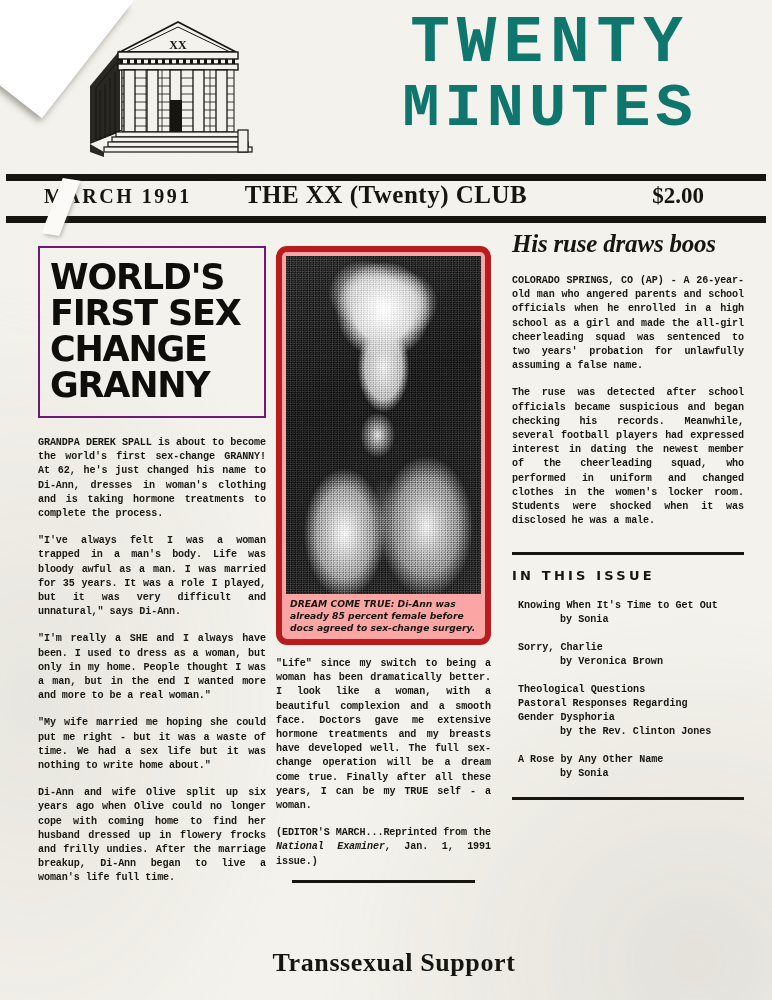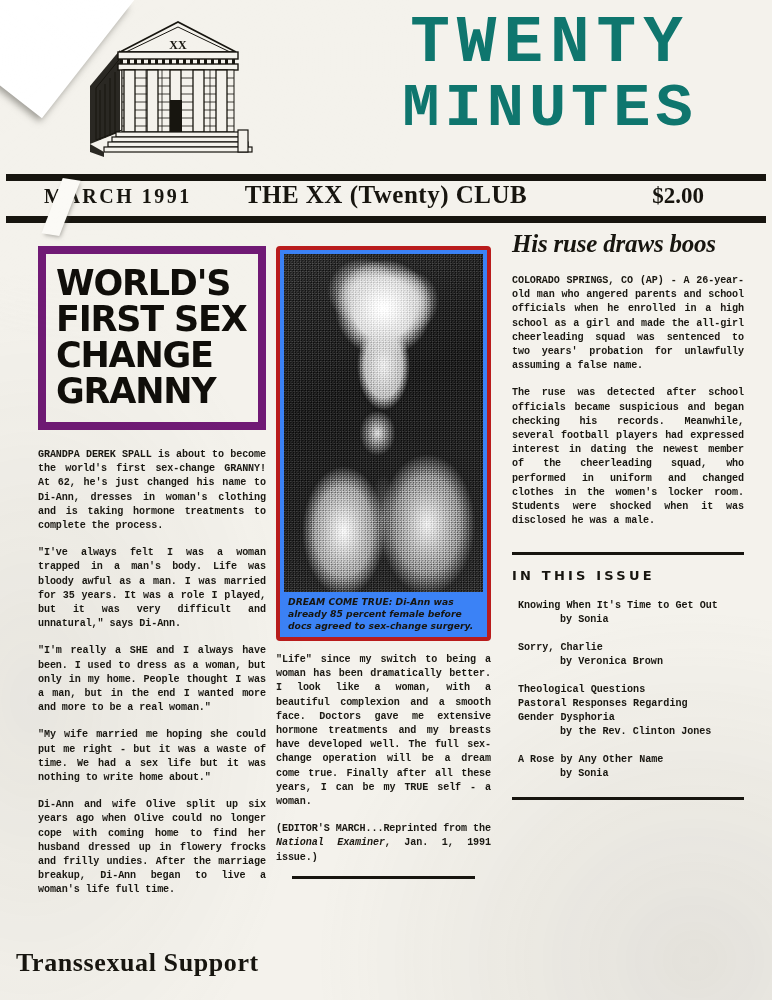--- a/index.html
+++ b/index.html
@@ -135,41 +135,41 @@
     margin: 0 0 13px 0;
     font-weight: 700;
     letter-spacing: -.1px;
     color: #1a1812;
   }
   .body-p.tight { margin-bottom: 11px; }
   .body-p em { font-style: italic; }
 
   
   .headline-box {
-    border: 8px solid #701a75;
+    border: 2px solid #701a75;
     padding: 11px 8px 13px 10px;
     margin-bottom: 18px;
   }
   .headline-box .hl {
     font-family: "DejaVu Sans", sans-serif;
     font-weight: 700;
     font-size: 35px;
     line-height: 36px;
     letter-spacing: -1.2px;
     color: #100e0a;
     margin: 0;
   }
 
   
   .photo-frame {
     position: relative;
-    border: 4px solid #b91c1c;
-    border-radius: 4px;
+    border: 6px solid #b91c1c;
+    border-radius: 11px;
     padding: 4px 4px 2px 4px;
-    background: #3b82f6;
+    background: #fca5a5;
     margin-bottom: 12px;
   }
   .photo {
     position: relative;
     width: 100%;
     height: 338px;
     overflow: hidden;
     background: #2a2823;
     filter: contrast(1.18) grayscale(1);
   }
@@ -274,20 +274,21 @@
     font-size: 10.1px;
     line-height: 14px;
     display: block;
     padding-left: 42px;
   }
 
   
   .bottom-head {
     position: absolute;
     left: 16px; right: 0; top: 948px;
+    text-align: center;
     font-family: "Liberation Serif", serif;
     font-weight: 700;
     font-size: 26px;
     letter-spacing: .6px;
   }
 </style>
 </head>
 <body>
 
 <div class="page">

